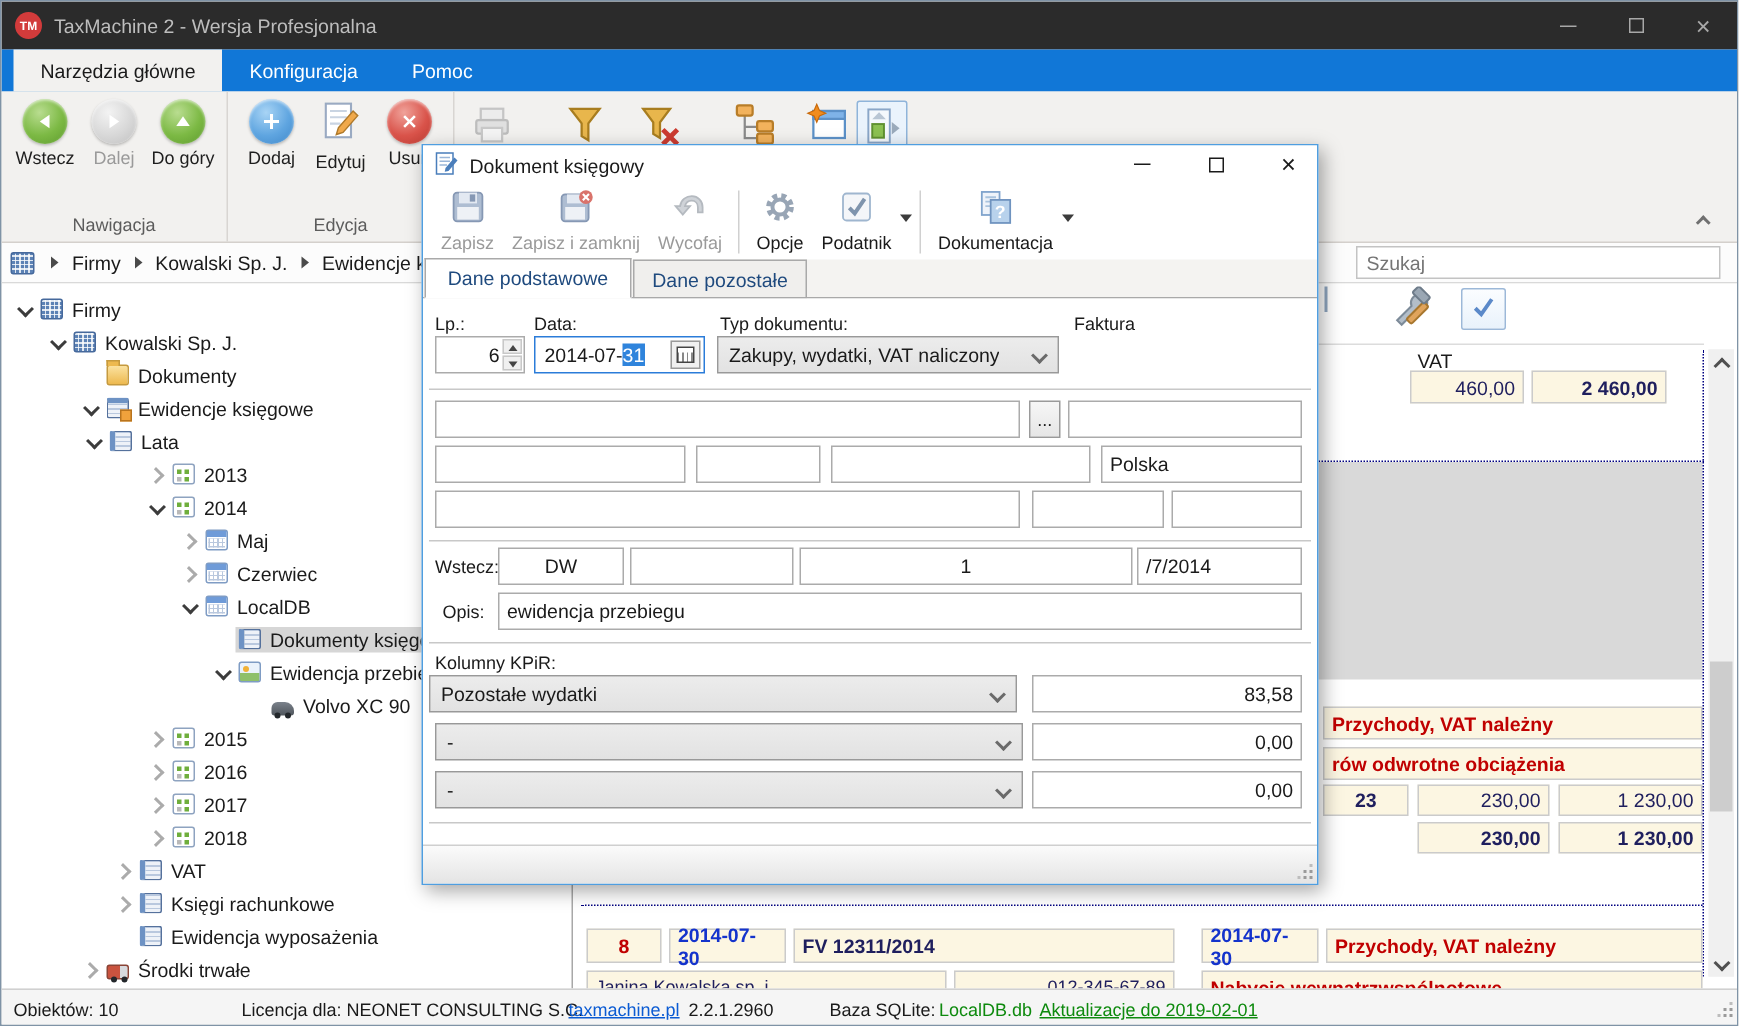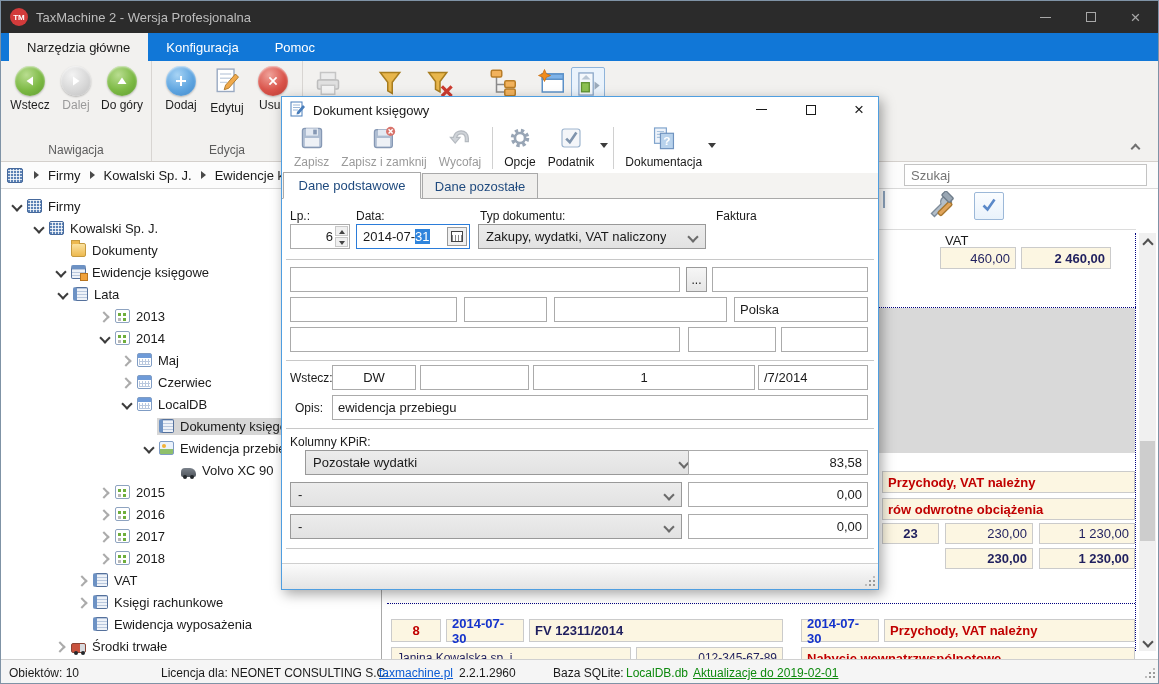--- a/index.html
+++ b/index.html
@@ -630,21 +630,21 @@
       <input class="tf" style="left: 138px; top: 166px; width: 109px;">
       <input class="tf center" style="left: 251px; top: 166px; width: 222px;" value="1">
       <input class="tf" style="left: 476px; top: 166px; width: 110px;" value="/7/2014">
 
       <span class="flabel" style="left:13px; top:202px;">Opis:</span>
       <input class="tf" style="left: 50px; top: 196px; width: 536px;" value="ewidencja przebiegu">
 
       <div class="hr" style="top:229px;"></div>
       <span class="flabel" style="left:8px; top:236px;">Kolumny KPiR:</span>
 
-      <div class="combo" style="left:23px; top:251px; width:392px;">
+      <div class="combo" style="left:4px; top:251px; width:392px;">
           <span class="cv">Pozostałe wydatki</span>
         </div>
       <input class="tf right" style="left: 406px; top: 251px; width: 180px;" value="83,58">
       <div class="combo" style="left:8px; top:283px; width:392px;">
           <span class="cv">-</span>
         </div>
       <input class="tf right" style="left: 406px; top: 283px; width: 180px;" value="0,00">
       <div class="combo" style="left:8px; top:315px; width:392px;">
           <span class="cv">-</span>
         </div>

